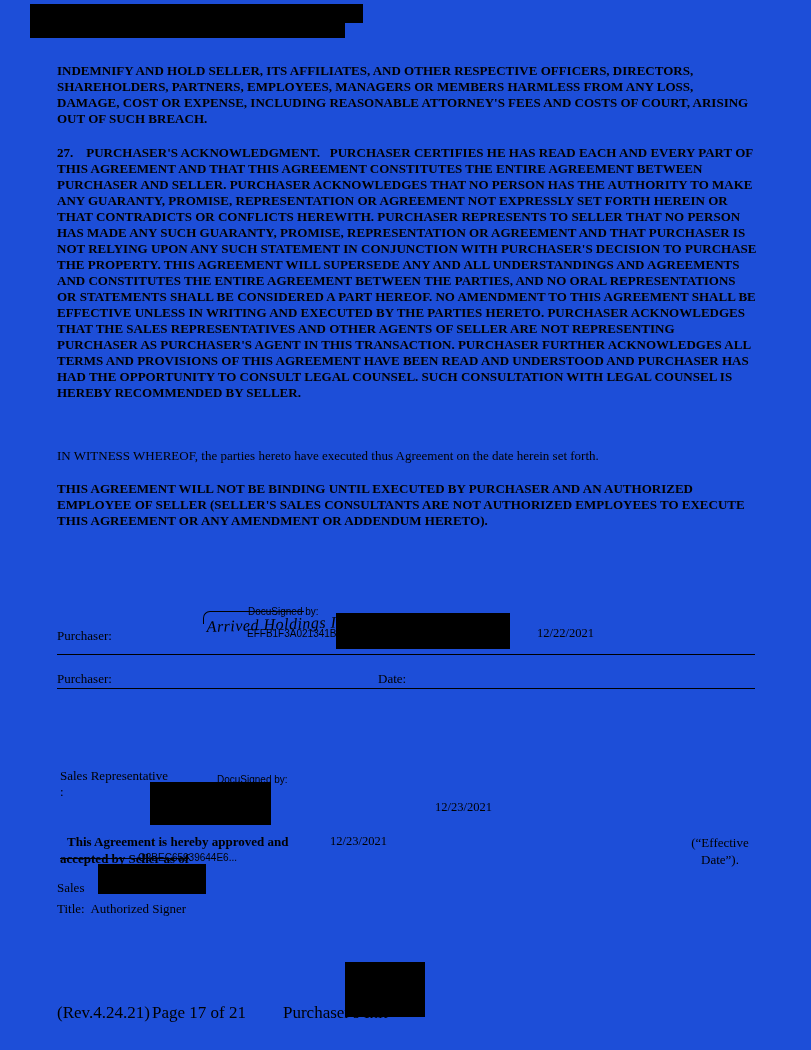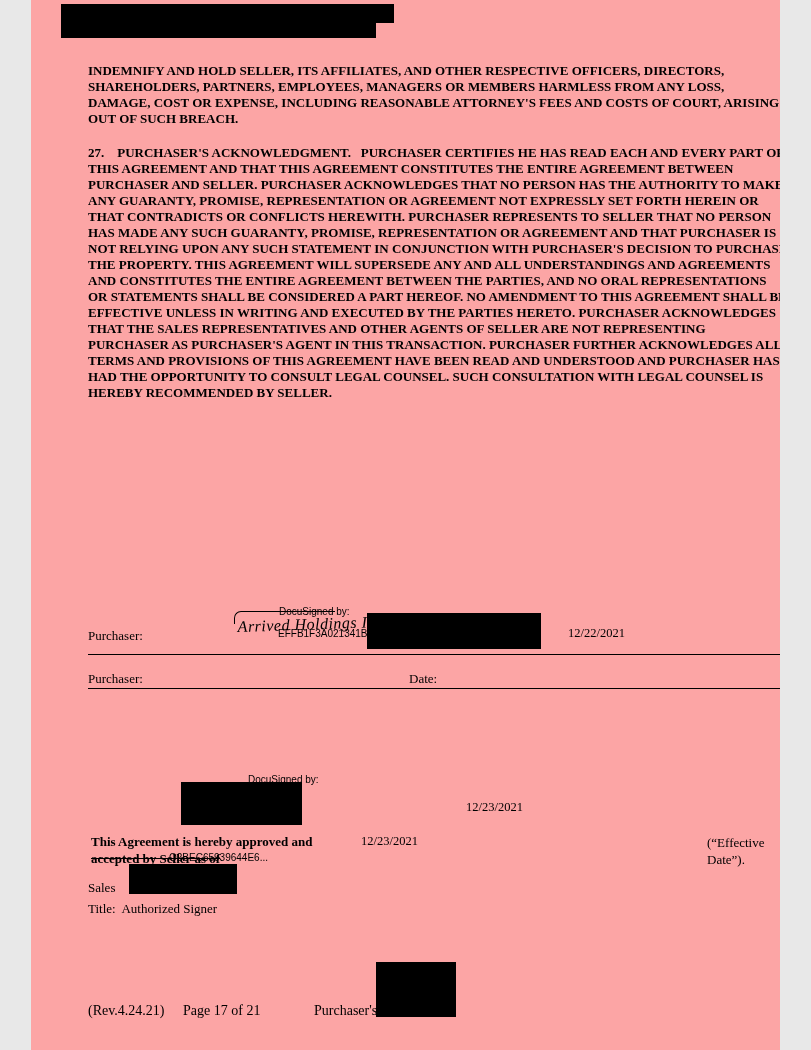--- a/index.html
+++ b/index.html
@@ -1,20 +1,20 @@
 <!DOCTYPE html>
 <html><head>
 <meta charset="utf-8">
 <style>
   html,body { margin:0; padding:0; background:#e8e8e8; }
   .page {
     position:relative;
-    width:749px; height:1050px;
+    width:811px; height:1050px;
     margin:0 auto;
-    background:#fca5a5;
+    background:#1d4ed8;
     font-family:"Liberation Serif", serif;
     color:#000;
     overflow:hidden;
   }
   .abs { position:absolute; }
   p { margin:0; }
   .body-para {
     width:700px;
     font-size:13px;
     line-height:16px;
@@ -38,56 +38,59 @@
   }
   .sig-script {
     font-style:italic;
     font-size:16px;
     white-space:nowrap;
     transform:rotate(-2deg);
     transform-origin:left bottom;
     letter-spacing:0.5px;
   }
   .lt { text-decoration:line-through; }
-  .small-footer { font-size:14px; white-space:nowrap;text-align:center; }
+  .small-footer { font-size:17px; white-space:nowrap;text-align:center; }
   .z1 { z-index:1; } .z2 { z-index:2; }
 </style>
 </head>
 <body>
 
 <div class="page">
 
   <div class="abs redaction" style="left:30px; top:4px; width:333px; height:19px;"></div>
   <div class="abs redaction" style="left:30px; top:22px; width:315px; height:16px;"></div>
 
   <p class="abs body-para b" style="left:57px; top:63px;">INDEMNIFY AND HOLD SELLER, ITS AFFILIATES, AND OTHER RESPECTIVE OFFICERS, DIRECTORS, SHAREHOLDERS, PARTNERS, EMPLOYEES, MANAGERS OR MEMBERS HARMLESS FROM ANY LOSS, DAMAGE, COST OR EXPENSE, INCLUDING REASONABLE ATTORNEY'S FEES AND COSTS OF COURT, ARISING OUT OF SUCH BREACH.</p>
   <p class="abs body-para b" style="left:57px; top:145px;">27.&nbsp;&nbsp;&nbsp; PURCHASER'S ACKNOWLEDGMENT. &nbsp; PURCHASER CERTIFIES HE HAS READ EACH AND EVERY PART OF THIS AGREEMENT AND THAT THIS AGREEMENT CONSTITUTES THE ENTIRE AGREEMENT BETWEEN PURCHASER AND SELLER. PURCHASER ACKNOWLEDGES THAT NO PERSON HAS THE AUTHORITY TO MAKE ANY GUARANTY, PROMISE, REPRESENTATION OR AGREEMENT NOT EXPRESSLY SET FORTH HEREIN OR THAT CONTRADICTS OR CONFLICTS HEREWITH. PURCHASER REPRESENTS TO SELLER THAT NO PERSON HAS MADE ANY SUCH GUARANTY, PROMISE, REPRESENTATION OR AGREEMENT AND THAT PURCHASER IS NOT RELYING UPON ANY SUCH STATEMENT IN CONJUNCTION WITH PURCHASER'S DECISION TO PURCHASE THE PROPERTY. THIS AGREEMENT WILL SUPERSEDE ANY AND ALL UNDERSTANDINGS AND AGREEMENTS AND CONSTITUTES THE ENTIRE AGREEMENT BETWEEN THE PARTIES, AND NO ORAL REPRESENTATIONS OR STATEMENTS SHALL BE CONSIDERED A PART HEREOF. NO AMENDMENT TO THIS AGREEMENT SHALL BE EFFECTIVE UNLESS IN WRITING AND EXECUTED BY THE PARTIES HERETO. PURCHASER ACKNOWLEDGES THAT THE SALES REPRESENTATIVES AND OTHER AGENTS OF SELLER ARE NOT REPRESENTING PURCHASER AS PURCHASER'S AGENT IN THIS TRANSACTION. PURCHASER FURTHER ACKNOWLEDGES ALL TERMS AND PROVISIONS OF THIS AGREEMENT HAVE BEEN READ AND UNDERSTOOD AND PURCHASER HAS HAD THE OPPORTUNITY TO CONSULT LEGAL COUNSEL. SUCH CONSULTATION WITH LEGAL COUNSEL IS HEREBY RECOMMENDED BY SELLER.</p>
+  <p class="abs body-para" style="left:57px; top:448px;">IN WITNESS WHEREOF, the parties hereto have executed thus Agreement on the date herein set forth.</p>
+  <p class="abs body-para b" style="left:57px; top:481px;">THIS AGREEMENT WILL NOT BE BINDING UNTIL EXECUTED BY PURCHASER AND AN AUTHORIZED EMPLOYEE OF SELLER (SELLER'S SALES CONSULTANTS ARE NOT AUTHORIZED EMPLOYEES TO EXECUTE THIS AGREEMENT OR ANY AMENDMENT OR ADDENDUM HERETO).</p>
 
   <span class="abs label" style="left:57px; top:628px;">Purchaser:</span>
   <div class="abs ds-bracket" style="left:203px; top:611px; width:100px; height:12px;"></div>
   <span class="abs ds-small" style="left:214px; top:606px;">DocuSigned by:</span>
   <span class="abs sig-script" style="left:207px; top:618px;">Arrived Holdings Inc, by</span>
   <div class="abs redaction z2" style="left:336px; top:613px; width:174px; height:36px;"></div>
   <span class="abs datetext" style="left:537px; top:626px;">12/22/2021</span>
   <span class="abs ds-small" style="left:213px; top:628px;">EFFB1F3A021341B...</span>
   <div class="abs hrline" style="left:57px; top:654px; width:698px;"></div>
 
   <span class="abs label" style="left:57px; top:671px;">Purchaser:</span>
   <span class="abs label" style="left:378px; top:671px;">Date:</span>
   <div class="abs hrline" style="left:57px; top:688px; width:698px;"></div>
 
 
+  <p class="abs label" style="left:60px; top:768px; width:110px; line-height:16px;">Sales Representative :</p>
   <span class="abs ds-small z1" style="left:183px; top:774px;">DocuSigned by:</span>
   <div class="abs redaction z2" style="left:150px; top:782px; width:121px; height:43px;"></div>
   <span class="abs datetext" style="left:435px; top:800px;">12/23/2021</span>
 
-  <span class="abs label b" style="left:60px; top:834px; white-space:nowrap;">This Agreement is hereby approved and</span>
+  <span class="abs label b" style="left:67px; top:834px; white-space:nowrap;">This Agreement is hereby approved and</span>
   <span class="abs label b lt" style="left:60px; top:851px; white-space:nowrap;">accepted by Seller as of</span>
   <span class="abs datetext" style="left:330px; top:834px;">12/23/2021</span>
-  <p class="abs label" style="left:676px; top:834px; width:88px; line-height:17px;">(“Effective Date”).</p>
+  <p class="abs label" style="left:676px; top:834px; width:88px; line-height:17px;text-align:center;">(“Effective Date”).</p>
 
   <span class="abs label" style="left:57px; top:880px;">Sales</span>
   <div class="abs redaction z2" style="left:98px; top:864px; width:108px; height:30px;"></div>
   <span class="abs ds-small" style="left:104px; top:852px;">Q2BEC65939644E6...</span>
   <span class="abs label" style="left:57px; top:901px;">Title:&nbsp; Authorized Signer</span>
 
   <span class="abs small-footer" style="left:57px;  top:1003px;">(Rev.4.24.21)</span>
   <span class="abs small-footer" style="left:152px; top:1003px;">Page 17 of 21</span>
   <span class="abs small-footer" style="left:283px; top:1003px;">Purchaser's Init</span>
   <div class="abs redaction z2" style="left:345px; top:962px; width:80px; height:55px;"></div>

